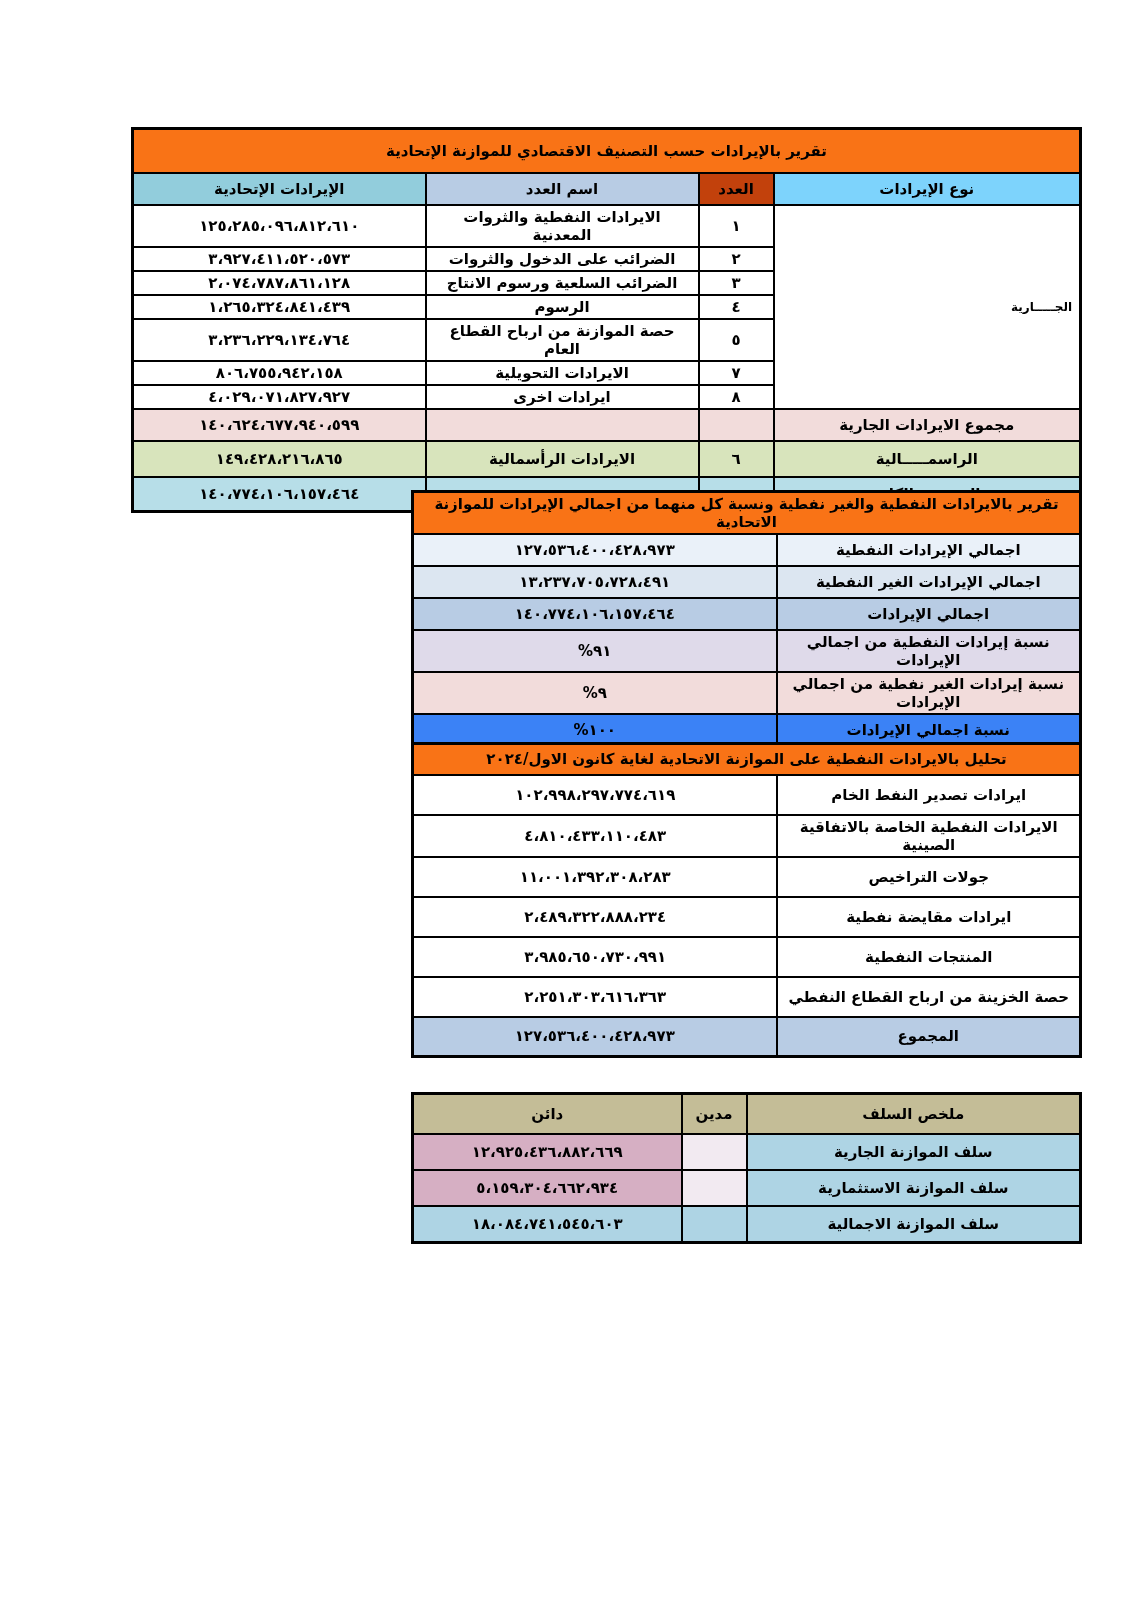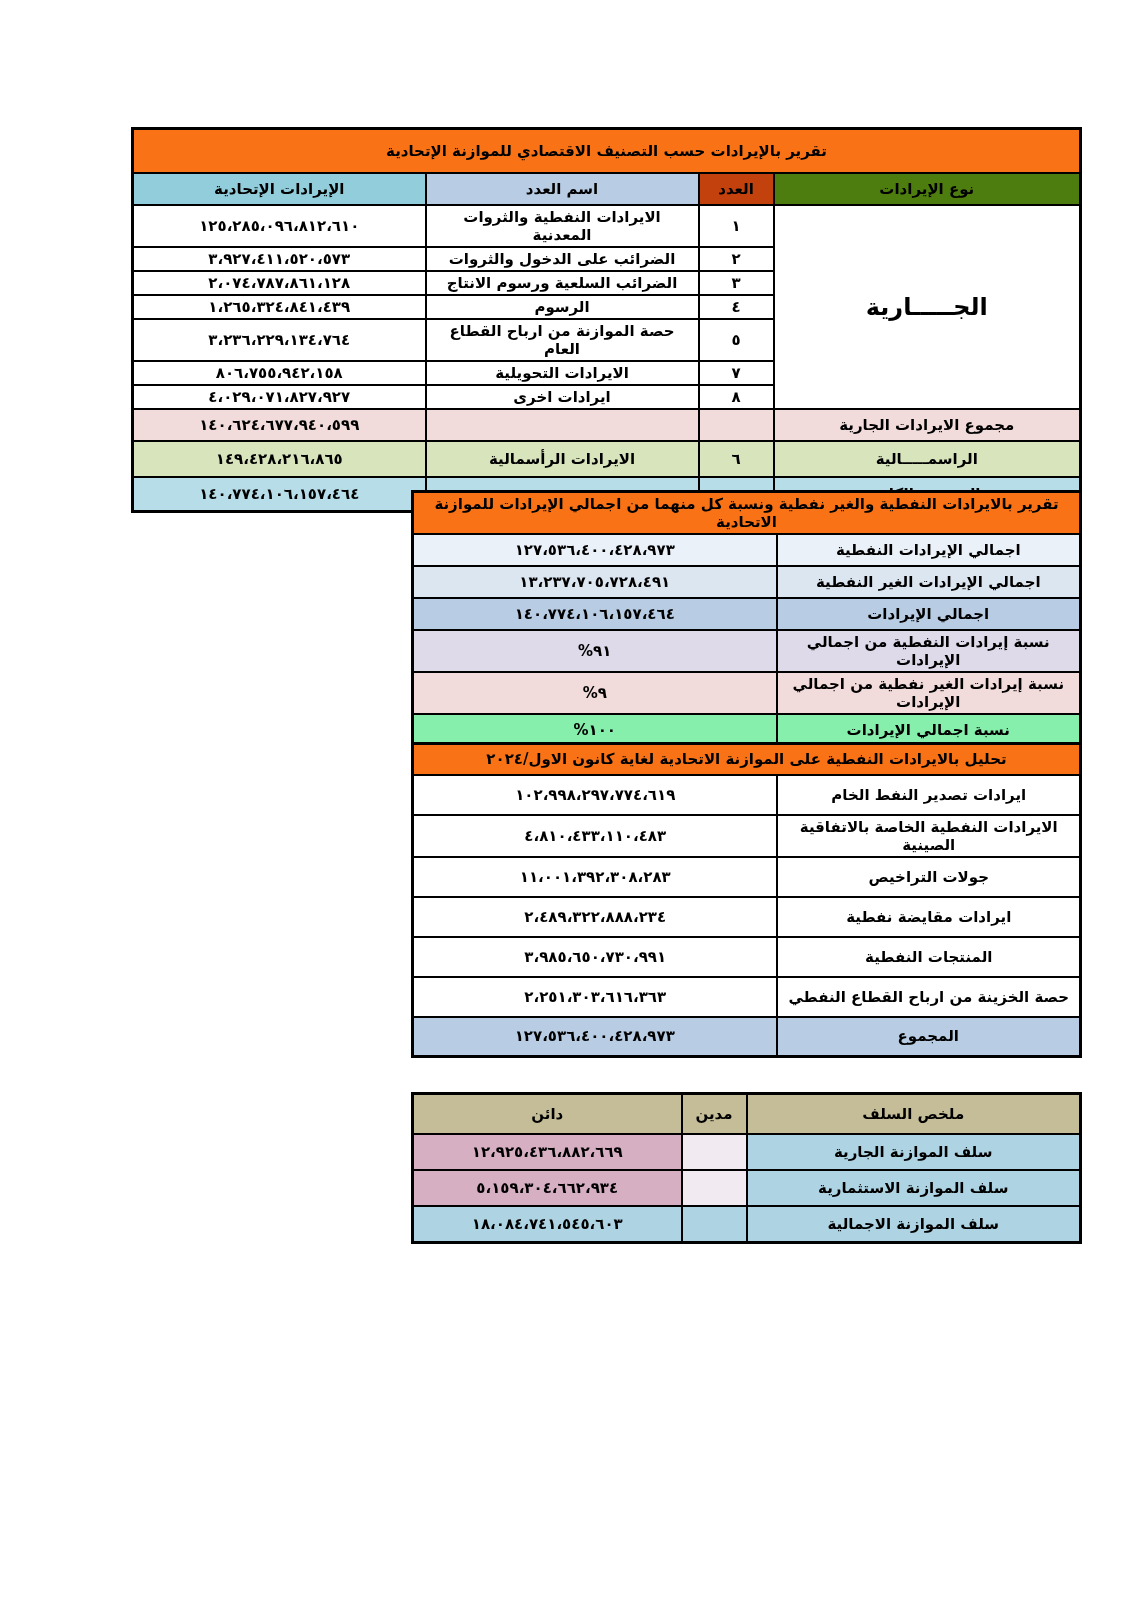--- a/index.html
+++ b/index.html
@@ -9,39 +9,39 @@
   }
   .tbl{position:absolute;border-collapse:collapse;table-layout:fixed;direction:rtl;}
   .tbl{border:3px solid #000;}
   .tbl td{border:2px solid #000;vertical-align:middle;text-align:center;
           padding:2px 7px;font-weight:bold;font-size:15px;overflow:hidden;}
   .title-cell{background:#f97316;font-size:15.5px;}
   .num{direction:ltr;font-size:13.5px;letter-spacing:.5px;white-space:nowrap;}
   .right{text-align:right;}
   
   #t1{left:131px;top:127px;width:948px;}
-  #t1 .h-type{background:#4d7c0f;}
+  #t1 .h-type{background:#7dd3fc;}
   #t1 .h-num{background:#c2410c;}
   #t1 .h-name{background:#B8CCE4;}
   #t1 .h-value{background:#92CDDC;}
-  #t1 .group{background:#E4DFEC;font-size:24px;}
+  #t1 .group{background:#E4DFEC;font-size:12px;text-align:right;}
   #t1 tr.data{height:24px;}
   #t1 tr.data td{background:#ffffff;}
   #t1 tr.subtotal td{background:#F2DCDB;height:26px;}
   #t1 tr.capital td{background:#D8E4BC;height:30px;}
   #t1 tr.grand td{background:#B7DEE8;height:28px;}
   
   #t2{left:411px;top:490px;width:668px;}
   #t2 tr{height:32px;}
   #t2 tr.r0 td{background:#EAF1F9;}
   #t2 tr.r1 td{background:#DCE6F1;}
   #t2 tr.r2 td{background:#B8CCE4;}
   #t2 tr.r3 td{background:#DFDAEA;}
   #t2 tr.r4 td{background:#F2DCDB;}
-  #t2 tr.r5 td{background:#86efac;}
+  #t2 tr.r5 td{background:#3b82f6;}
   
   #t3{left:411px;top:742px;width:668px;}
   #t3 tr{height:40px;}
   #t3 tr.data td{background:#ffffff;padding-left:8px;}
   #t3 tr.total td{background:#B8CCE4;}
   
   #t4{left:411px;top:1092px;width:668px;}
   #t4 .hdr td{background:#C4BD97;height:34px;}
   #t4 tr.data{height:36px;}
   #t4 td.lbl{background:#AED4E4;}

